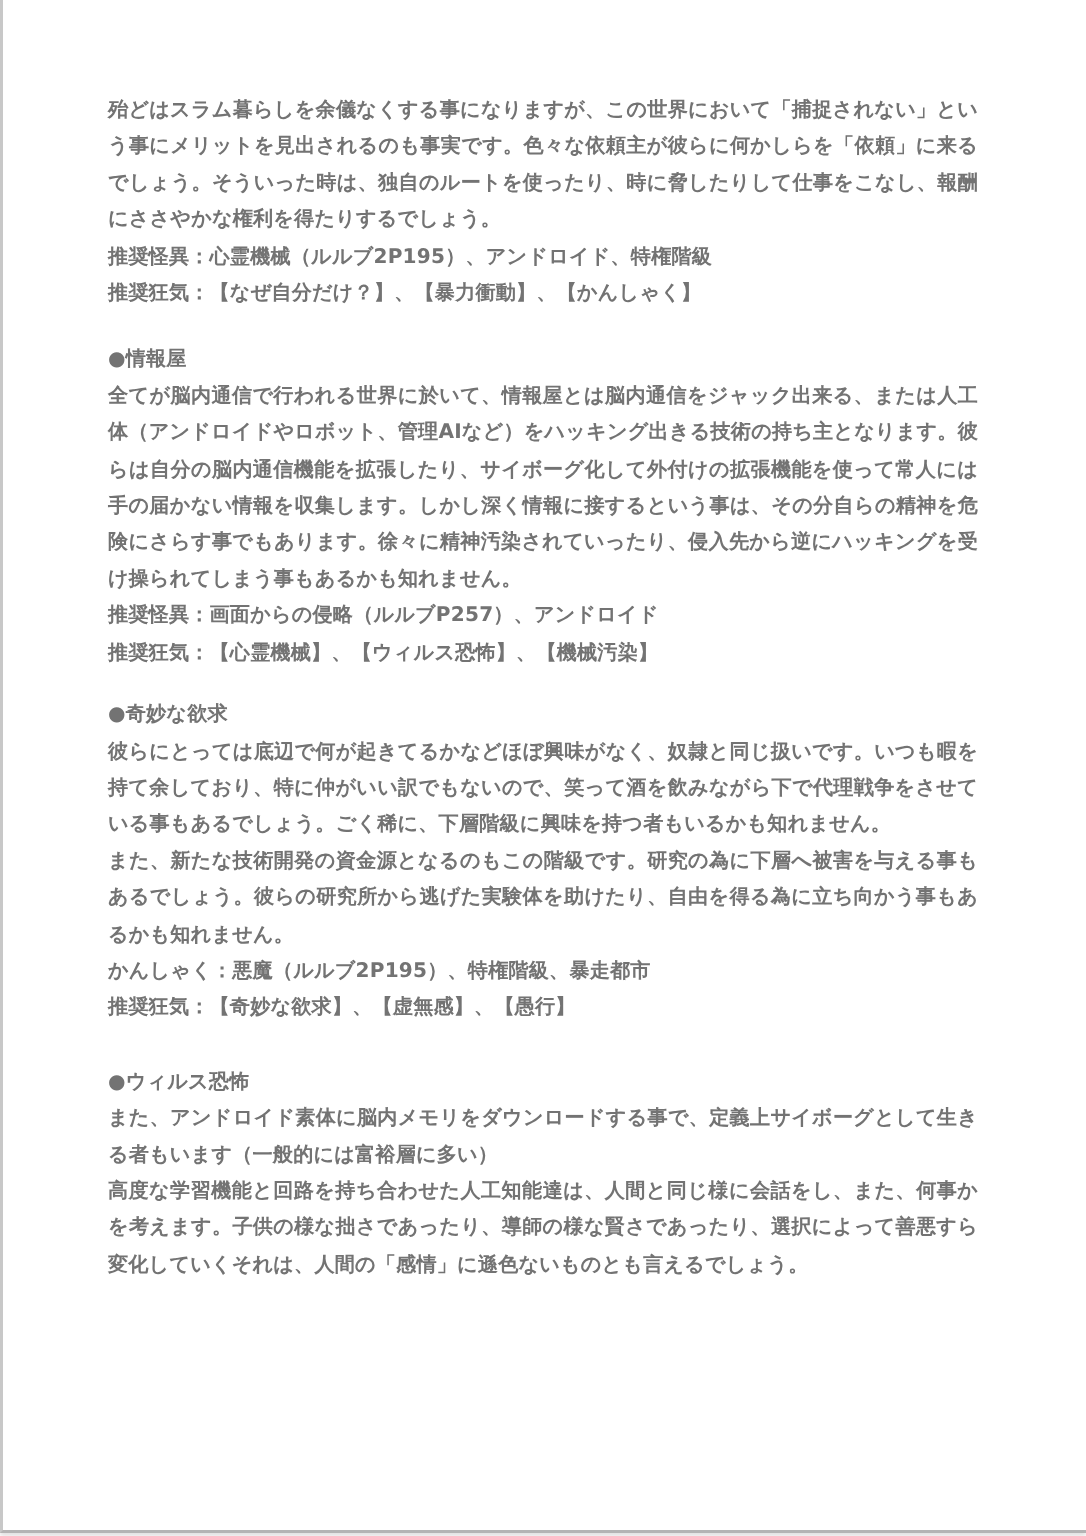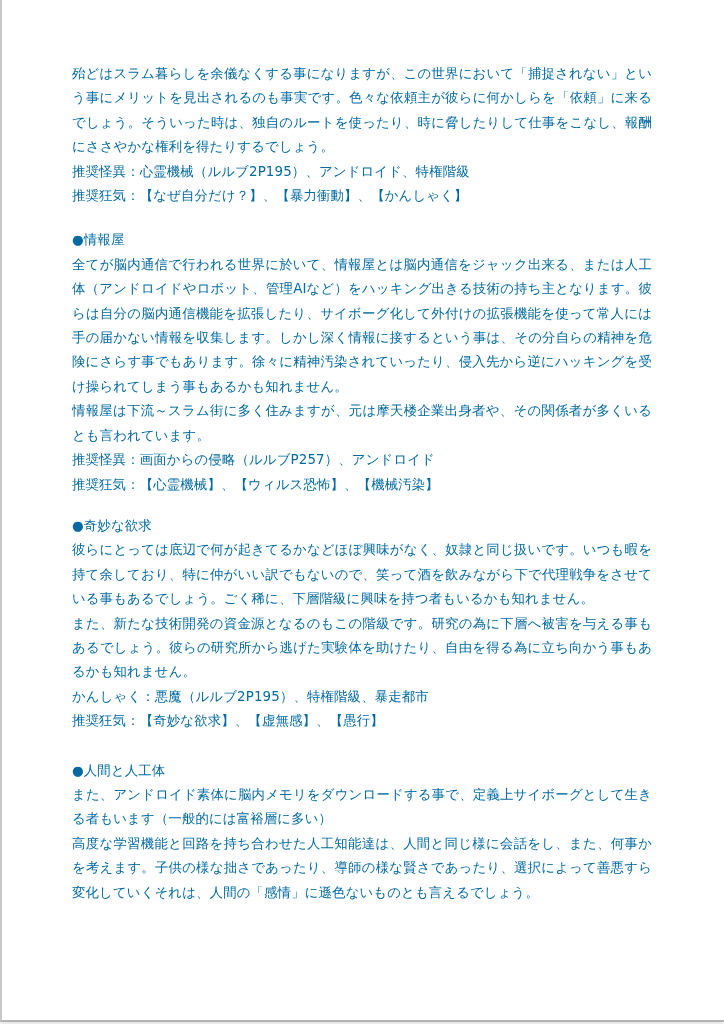--- a/index.html
+++ b/index.html
@@ -25,22 +25,23 @@
       box-shadow: 0 2px 3px rgba(0,0,0,0.12);
     }
     .content {
       position: absolute;
       left: 70px;
       top: 62px;
       width: 580px;
       font-family: "DejaVu Sans", "Liberation Sans", sans-serif;
       font-size: 13.4px;
       line-height: 24.4px;
-      color: #0369a1;
+      color: #737373;
       letter-spacing: 0.15px;
+      font-weight: bold;
     }
     .content p {
       margin: 0;
     }
     .section {
       margin: 0;
     }
     .section + .section {
       margin-top: 20px;
     }
@@ -62,33 +63,32 @@
 
     <div class="section s1">
       <p class="para">殆どはスラム暮らしを余儀なくする事になりますが、この世界において「捕捉されない」という事にメリットを見出されるのも事実です。色々な依頼主が彼らに何かしらを「依頼」に来るでしょう。そういった時は、独自のルートを使ったり、時に脅したりして仕事をこなし、報酬にささやかな権利を得たりするでしょう。</p>
       <p>推奨怪異：心霊機械（ルルブ2P195）、アンドロイド、特権階級</p>
       <p>推奨狂気：【なぜ自分だけ？】、【暴力衝動】、【かんしゃく】</p>
     </div>
 
     <div class="section s2">
       <p class="heading">●情報屋</p>
       <p class="para">全てが脳内通信で行われる世界に於いて、情報屋とは脳内通信をジャック出来る、または人工体（アンドロイドやロボット、管理AIなど）をハッキング出きる技術の持ち主となります。彼らは自分の脳内通信機能を拡張したり、サイボーグ化して外付けの拡張機能を使って常人には手の届かない情報を収集します。しかし深く情報に接するという事は、その分自らの精神を危険にさらす事でもあります。徐々に精神汚染されていったり、侵入先から逆にハッキングを受け操られてしまう事もあるかも知れません。</p>
-      <p class="para">情報屋は下流～スラム街に多く住みますが、元は摩天楼企業出身者や、その関係者が多くいるとも言われています。</p>
       <p>推奨怪異：画面からの侵略（ルルブP257）、アンドロイド</p>
       <p>推奨狂気：【心霊機械】、【ウィルス恐怖】、【機械汚染】</p>
     </div>
 
     <div class="section s3">
       <p class="heading">●奇妙な欲求</p>
       <p class="para">彼らにとっては底辺で何が起きてるかなどほぼ興味がなく、奴隷と同じ扱いです。いつも暇を持て余しており、特に仲がいい訳でもないので、笑って酒を飲みながら下で代理戦争をさせている事もあるでしょう。ごく稀に、下層階級に興味を持つ者もいるかも知れません。</p>
       <p class="para">また、新たな技術開発の資金源となるのもこの階級です。研究の為に下層へ被害を与える事もあるでしょう。彼らの研究所から逃げた実験体を助けたり、自由を得る為に立ち向かう事もあるかも知れません。</p>
       <p>かんしゃく：悪魔（ルルブ2P195）、特権階級、暴走都市</p>
       <p>推奨狂気：【奇妙な欲求】、【虚無感】、【愚行】</p>
     </div>
 
     <div class="section s4">
-      <p class="heading">●人間と人工体</p>
+      <p class="heading">●ウィルス恐怖</p>
       <p class="para">また、アンドロイド素体に脳内メモリをダウンロードする事で、定義上サイボーグとして生きる者もいます（一般的には富裕層に多い）</p>
       <p class="para">高度な学習機能と回路を持ち合わせた人工知能達は、人間と同じ様に会話をし、また、何事かを考えます。子供の様な拙さであったり、導師の様な賢さであったり、選択によって善悪すら変化していくそれは、人間の「感情」に遜色ないものとも言えるでしょう。</p>
     </div>
 
   </div>
 </div>
 
 </body></html>

